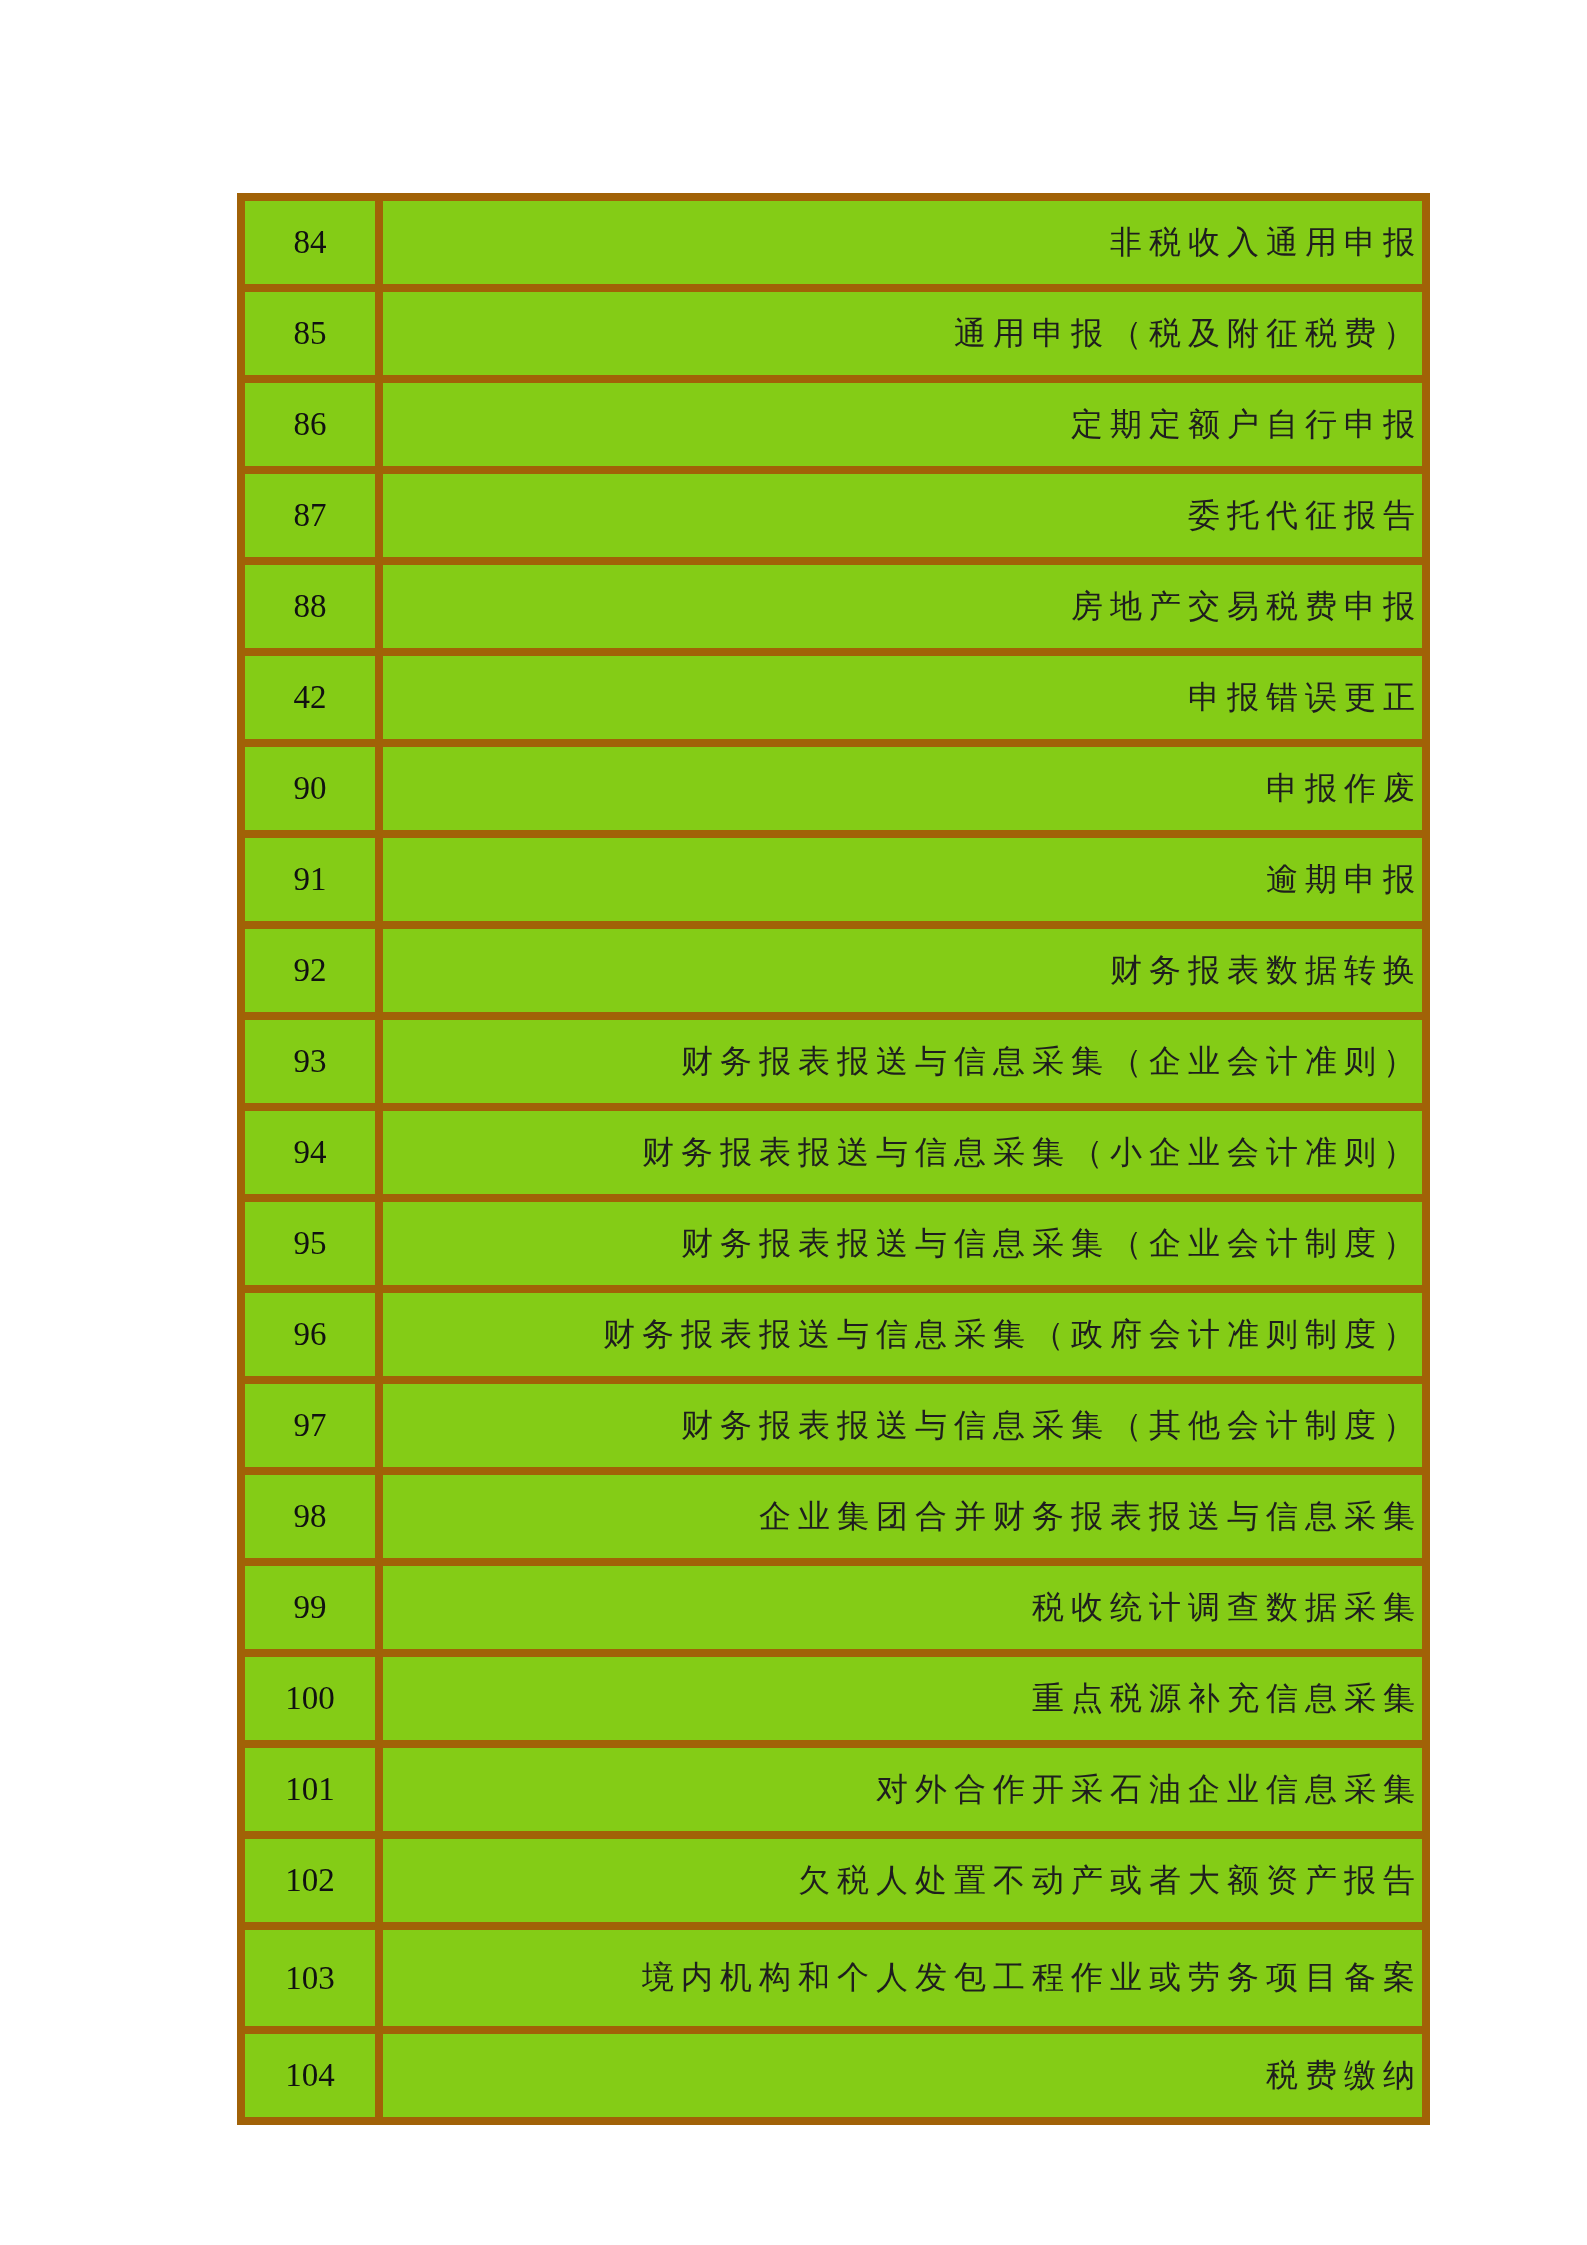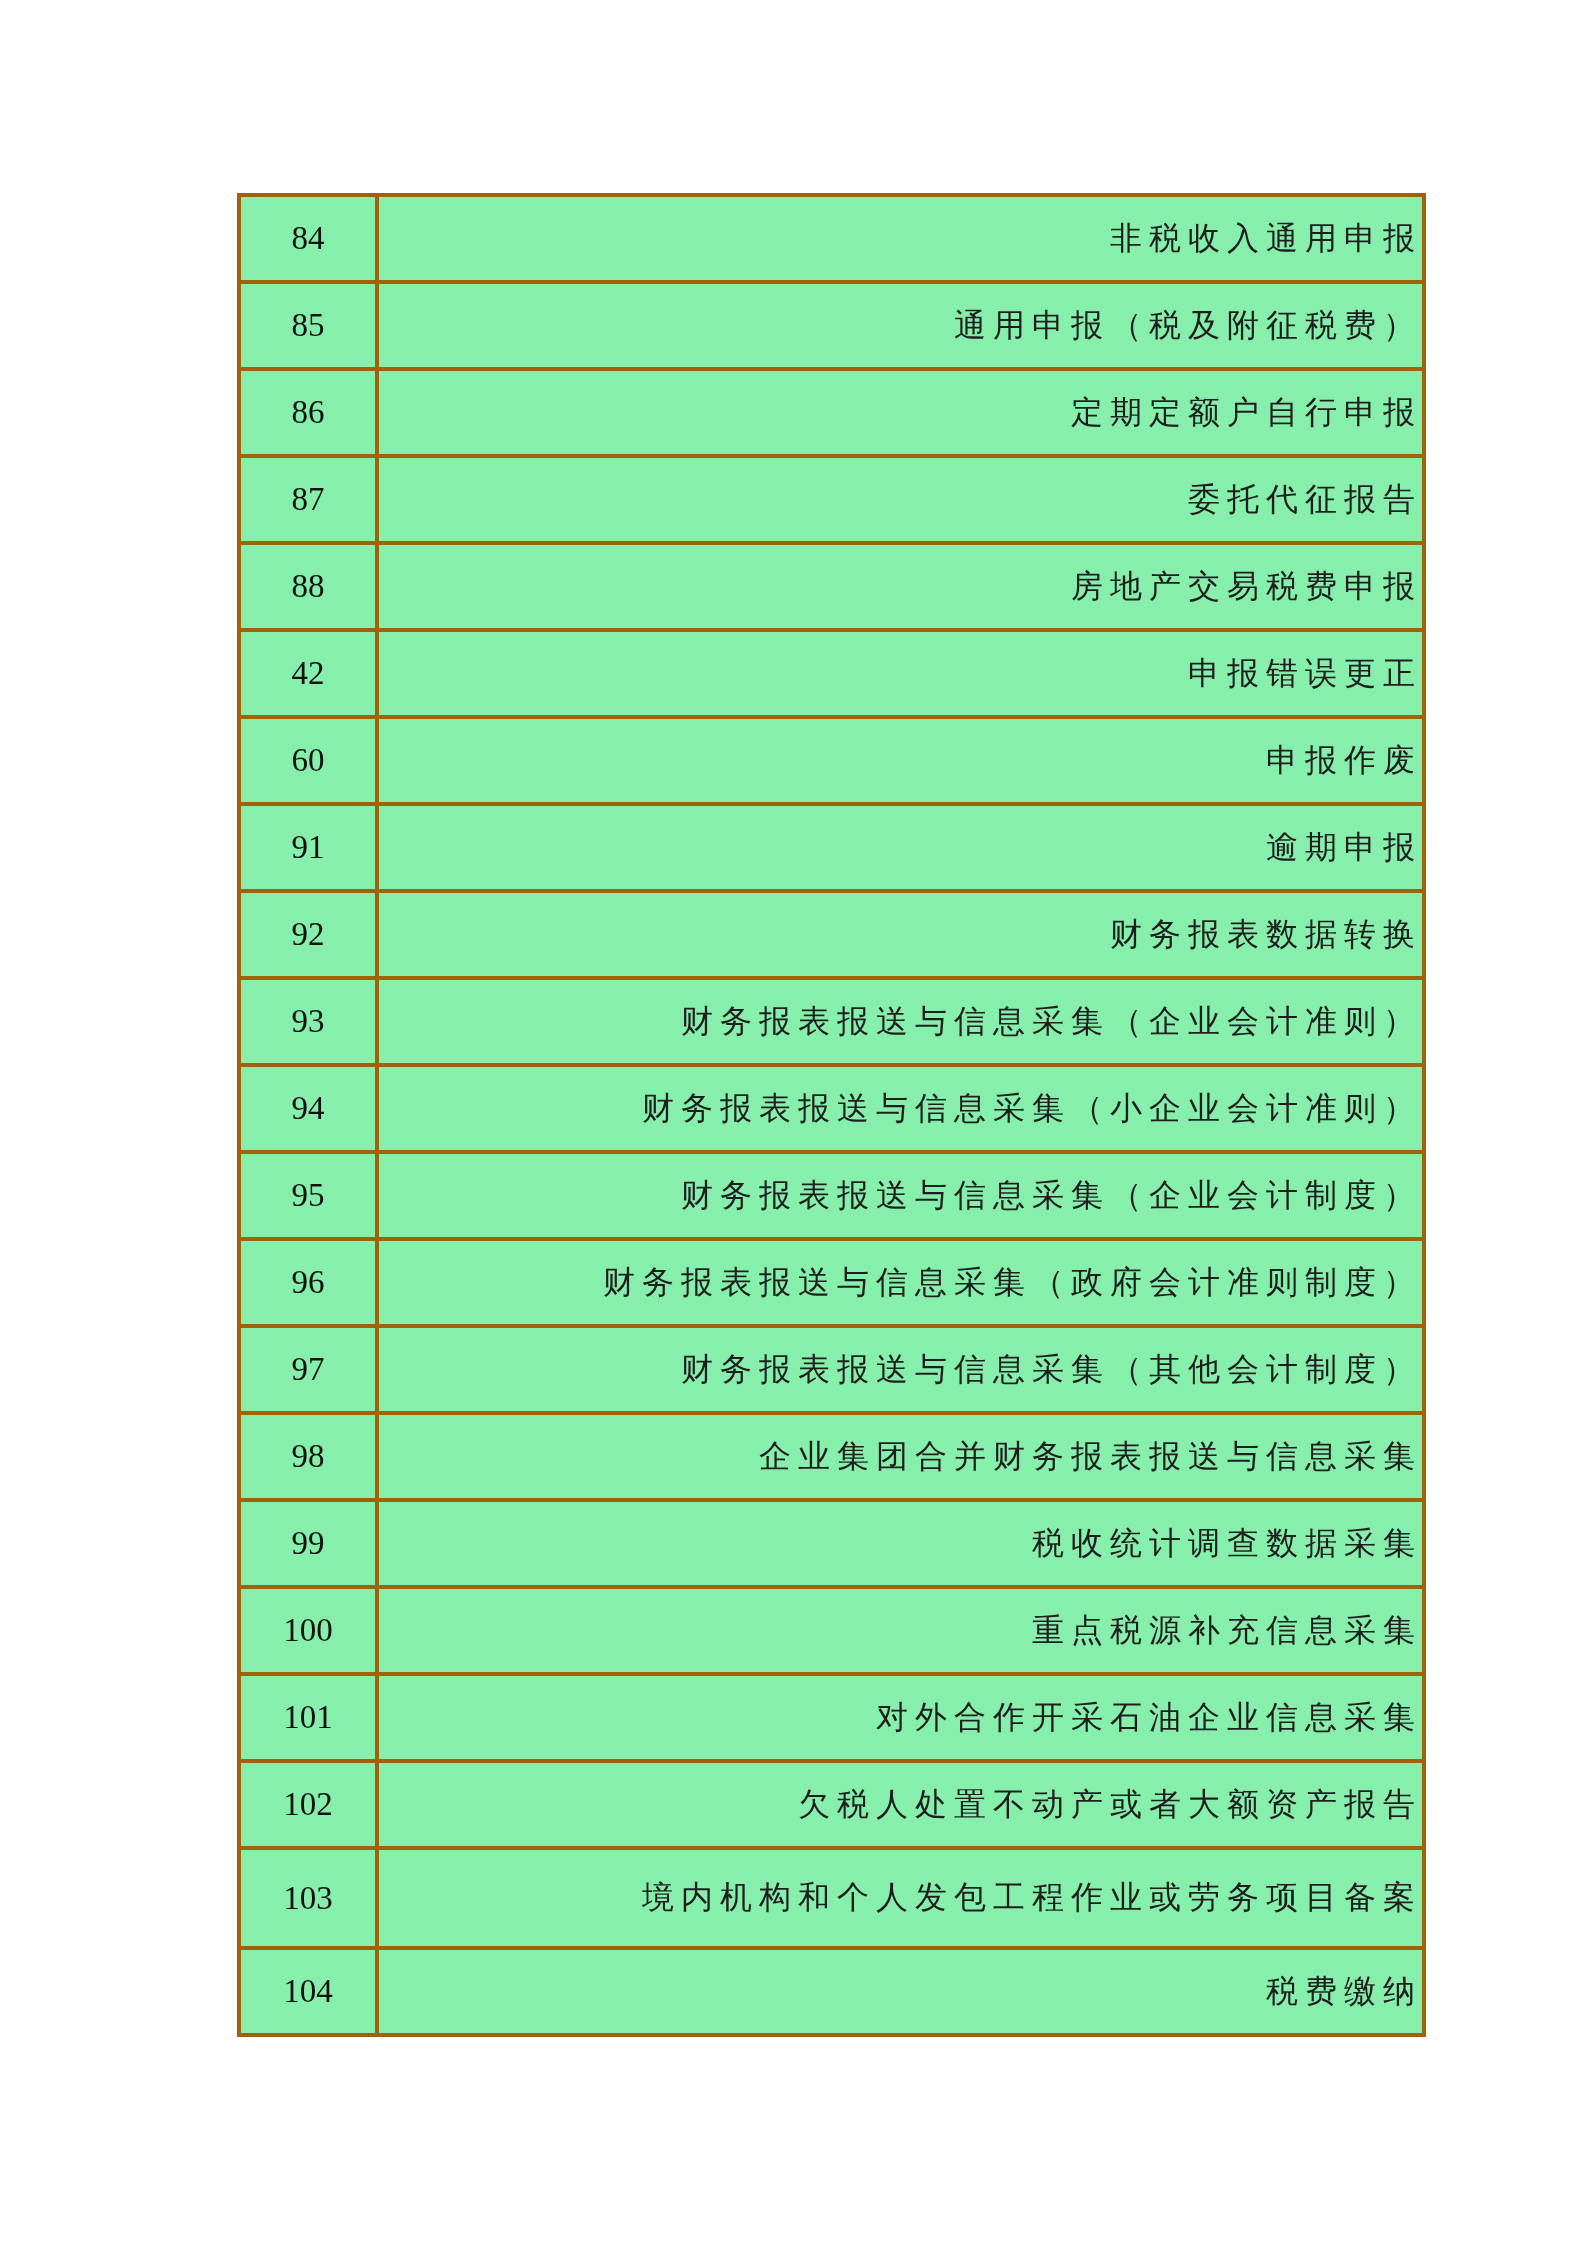--- a/index.html
+++ b/index.html
@@ -24,25 +24,25 @@
     }
     table.service-table {
       position: absolute;
       left: 237px;
       top: 193px;
       width: 1185px;
       border-collapse: collapse;
       table-layout: fixed;
     }
     table.service-table td {
-      border: 4px solid #a16207;
+      border: 8px solid #a16207;
       height: 83px;
       padding: 0;
       vertical-align: middle;
-      background: #86efac;
+      background: #84cc16;
     }
     table.service-table tr.tall td {
       height: 96px;
     }
     col.col-num { width: 138px; }
     col.col-name { width: 1047px; }
     td.num-cell {
       text-align: center;
       font-family: "Liberation Serif", "DejaVu Serif", serif;
       font-size: 33px;
@@ -86,21 +86,21 @@
       </tr>
       <tr>
         <td class="num-cell">88</td>
         <td class="name-cell">房地产交易税费申报</td>
       </tr>
       <tr>
         <td class="num-cell">42</td>
         <td class="name-cell">申报错误更正</td>
       </tr>
       <tr>
-        <td class="num-cell">60</td>
+        <td class="num-cell">90</td>
         <td class="name-cell">申报作废</td>
       </tr>
       <tr>
         <td class="num-cell">91</td>
         <td class="name-cell">逾期申报</td>
       </tr>
       <tr>
         <td class="num-cell">92</td>
         <td class="name-cell">财务报表数据转换</td>
       </tr>

